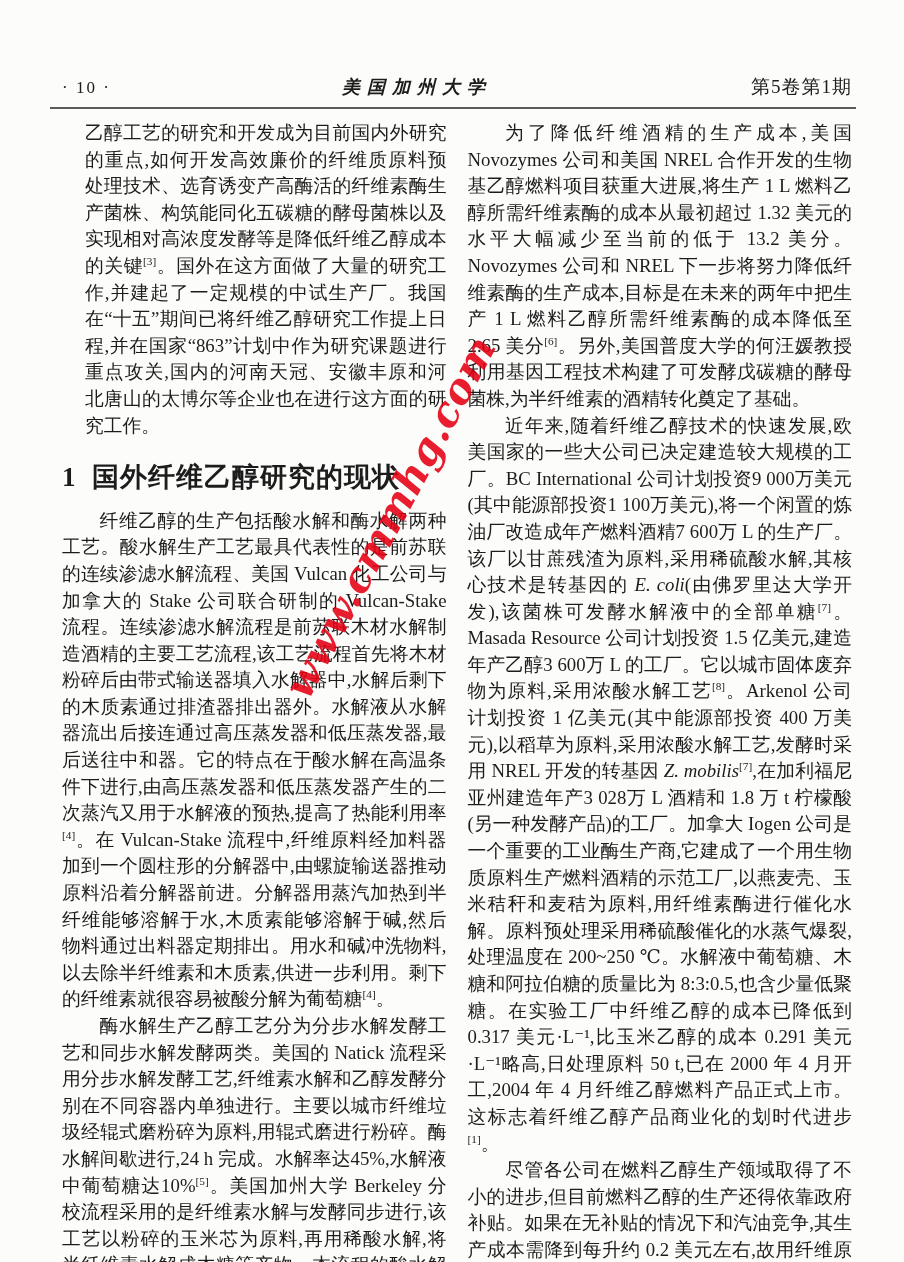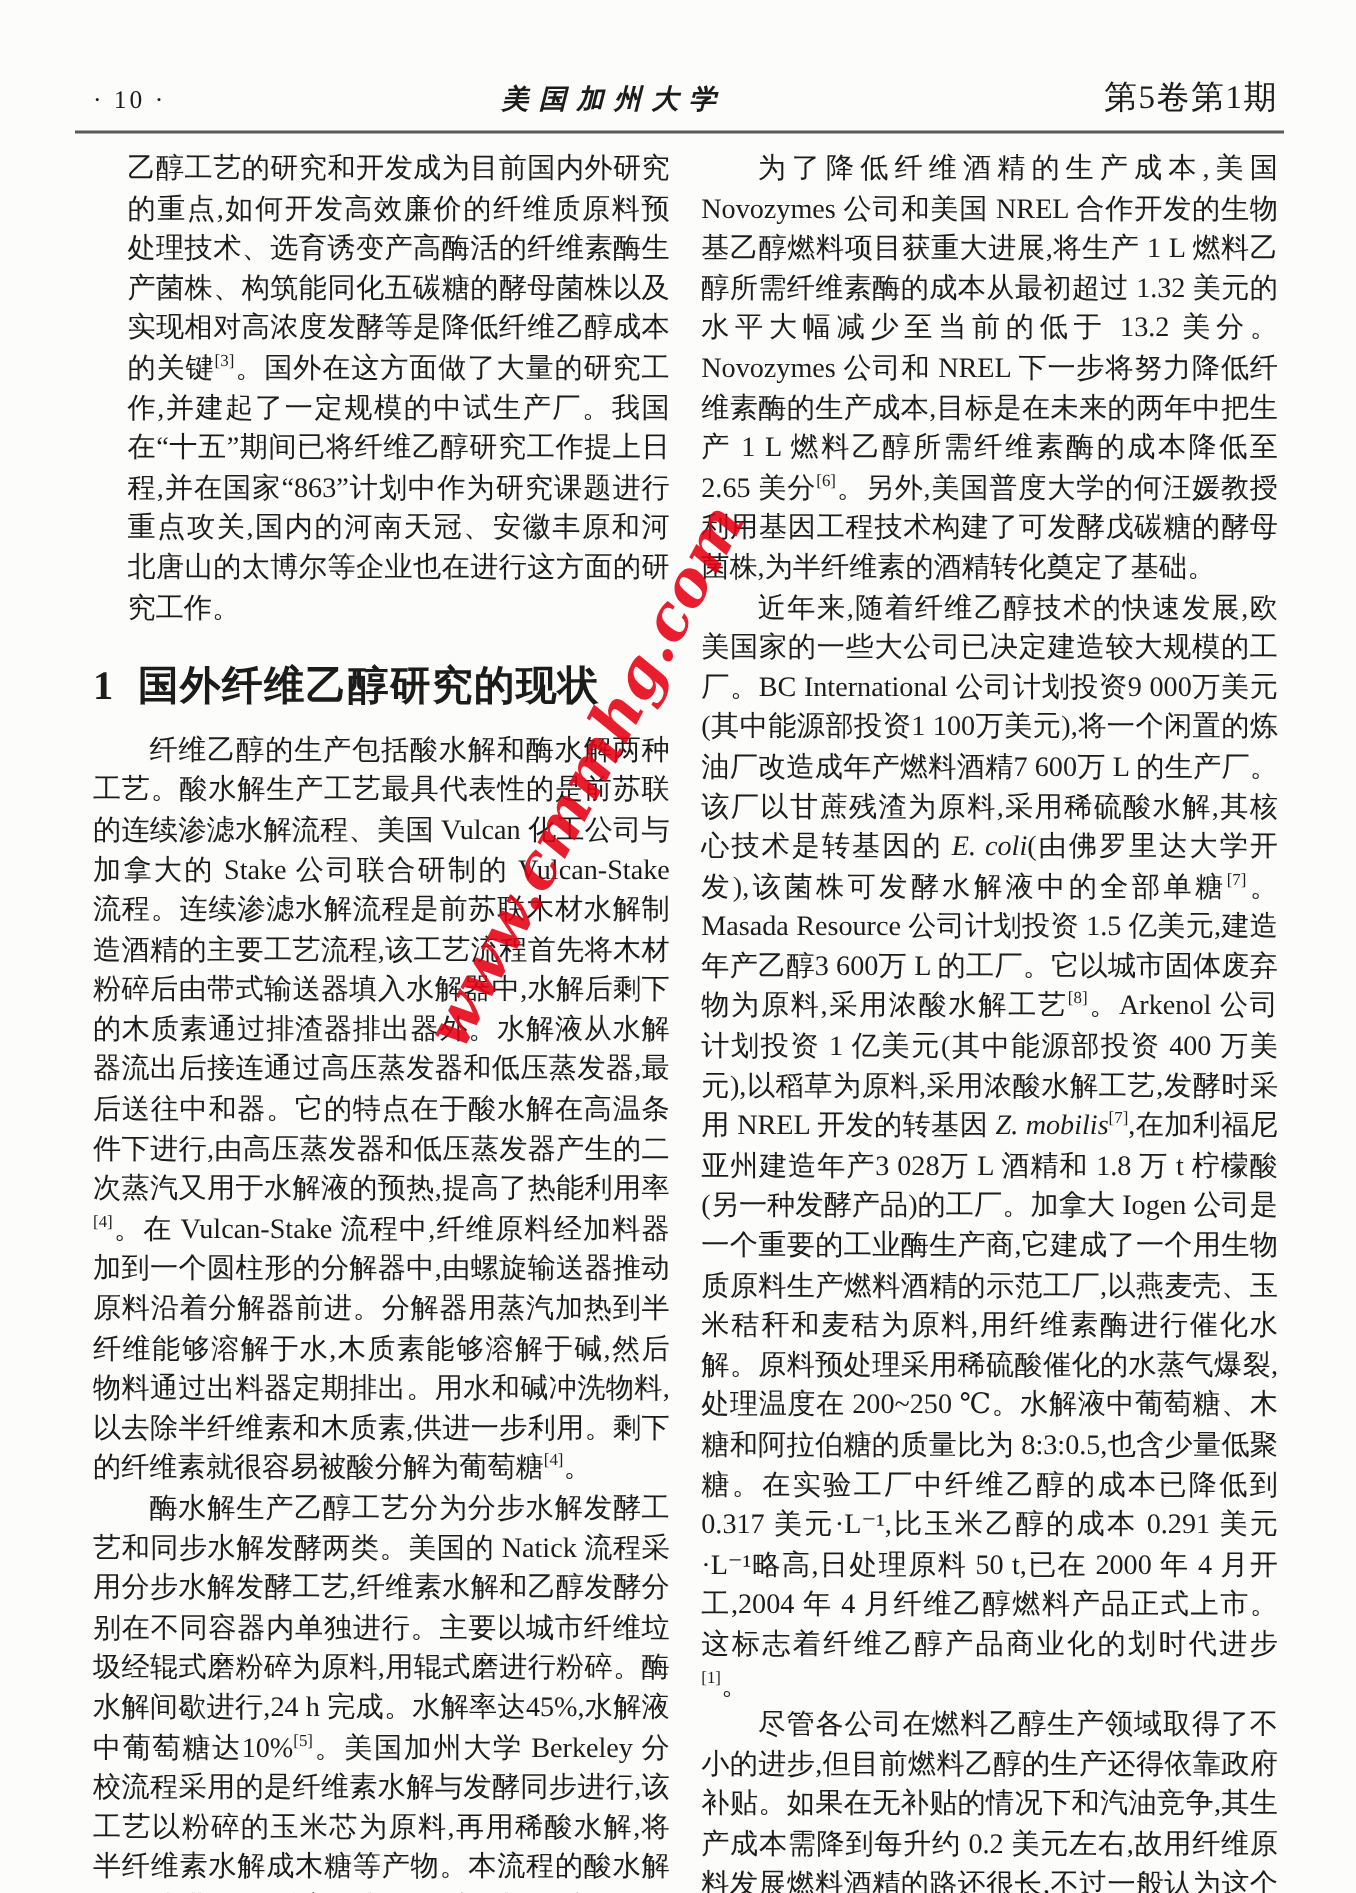--- a/index.html
+++ b/index.html
@@ -8,30 +8,30 @@
     width:904px;height:1262px;
     margin:0 auto;
     background:#fcfcfa;
     overflow:hidden;
     font-family:"Liberation Serif","DejaVu Serif",serif;
     color:#1c1c1c;
   }
   
   .header{
     display:flex;justify-content:space-between;align-items:baseline;
-    padding:50px 52px 0 62px;
+    padding:74px 52px 0 62px;
     font-size:17px;
   }
   .pageno{letter-spacing:2px;}
   .jtitle{
     font-weight:bold;font-style:italic;
     font-size:18px;letter-spacing:7px;
     transform:translateX(-14px);
   }
-  .issue{font-size:22px;letter-spacing:1px;}
+  .issue{font-size:19px;letter-spacing:1px;}
   .rule{
     margin:7px 48px 0 50px;
     border-bottom:2.2px solid #5a5a58;
   }
   
   .columns{
     display:flex;
     gap:21px;
     padding:11px 52px 0 62px;
   }

